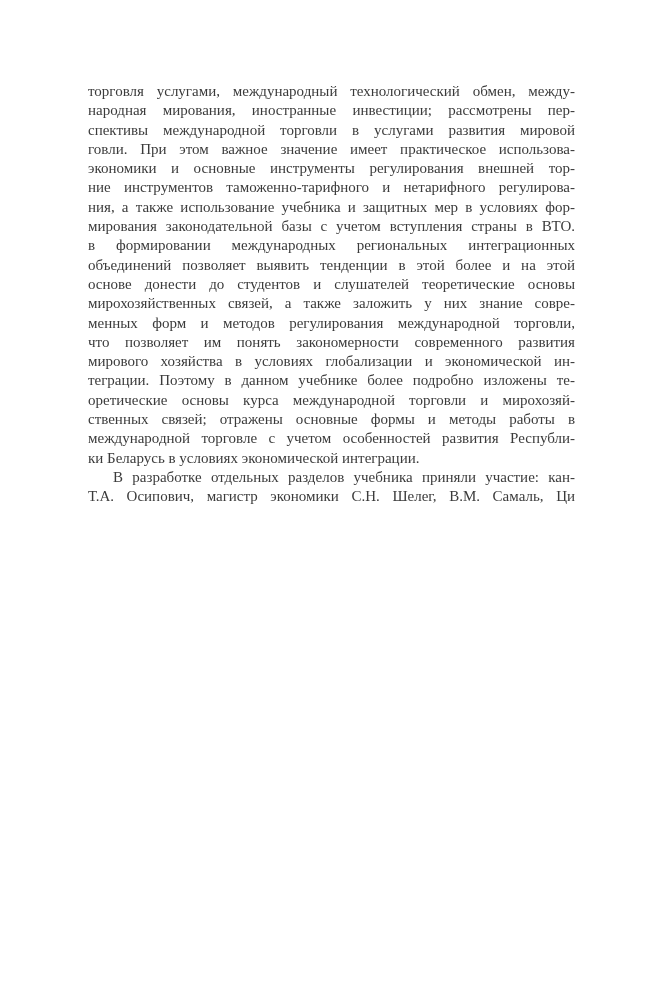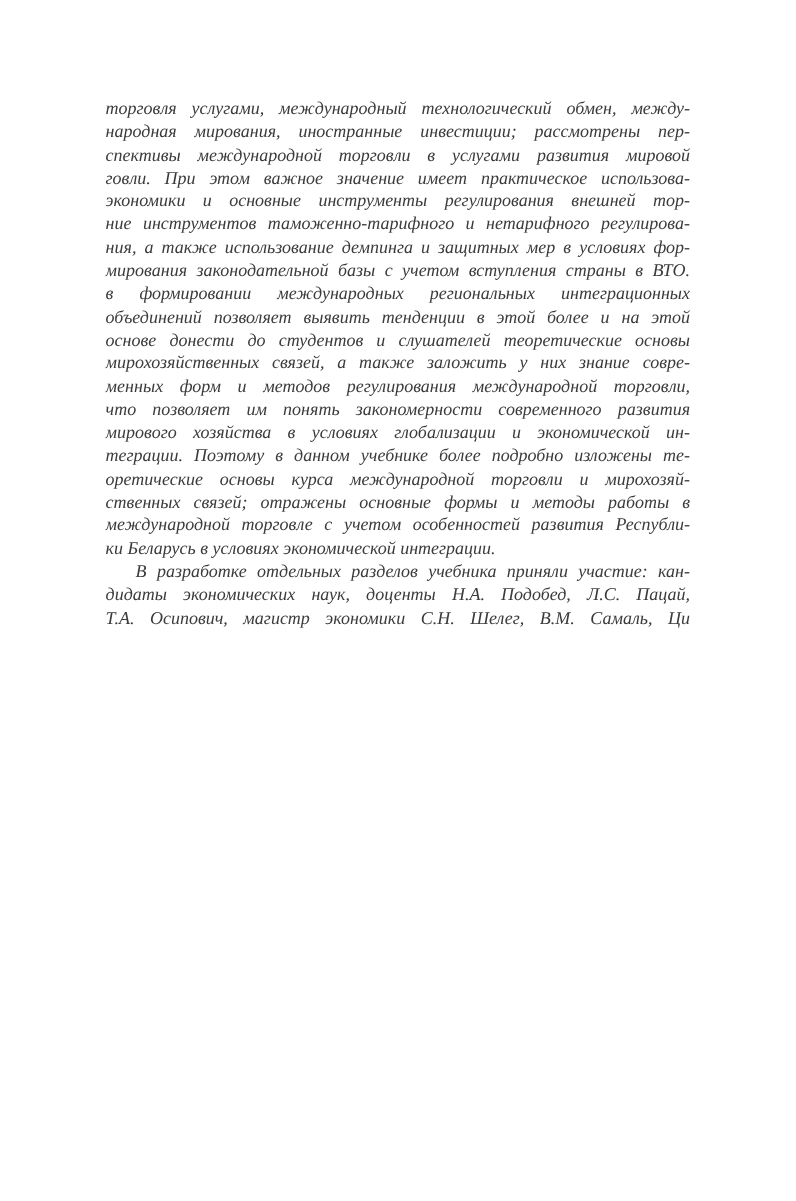--- a/index.html
+++ b/index.html
@@ -16,21 +16,20 @@
     font-family: "Liberation Serif", "DejaVu Serif", serif;
     overflow: hidden;
   }
   .text-block {
     position: absolute;
     left: 88px;
     top: 82px;
     width: 487px;
     font-size: 15px;
     color: #3b3b3b;
-    font-style: italic;
   }
   .paragraph {
     margin: 0;
     padding: 0;
   }
   .line {
     height: 19.3px;
     line-height: 19.3px;
     overflow: hidden;
     text-align: justify;
@@ -55,34 +54,33 @@
 
 <div class="page" style="background: rgb(255, 255, 255);">
   <div class="text-block" style="color: rgb(59, 59, 59);">
       <div class="paragraph">
         <div class="line">торговля услугами, международный технологический обмен, между-</div>
         <div class="line">народная мирования, иностранные инвестиции; рассмотрены пер-</div>
         <div class="line">спективы международной торговли в услугами развития мировой</div>
         <div class="line">говли. При этом важное значение имеет практическое использова-</div>
         <div class="line">экономики и основные инструменты регулирования внешней тор-</div>
         <div class="line">ние инструментов таможенно-тарифного и нетарифного регулирова-</div>
-        <div class="line">ния, а также использование демпинга и защитных мер в условиях фор-</div>
+        <div class="line">ния, а также использование учебника и защитных мер в условиях фор-</div>
         <div class="line">мирования законодательной базы с учетом вступления страны в ВТО.</div>
         <div class="line">в формировании международных региональных интеграционных</div>
         <div class="line">объединений позволяет выявить тенденции в этой более и на этой</div>
         <div class="line">основе донести до студентов и слушателей теоретические основы</div>
         <div class="line">мирохозяйственных связей, а также заложить у них знание совре-</div>
         <div class="line">менных форм и методов регулирования международной торговли,</div>
         <div class="line">что позволяет им понять закономерности современного развития</div>
         <div class="line">мирового хозяйства в условиях глобализации и экономической ин-</div>
         <div class="line">теграции. Поэтому в данном учебнике более подробно изложены те-</div>
         <div class="line">оретические основы курса международной торговли и мирохозяй-</div>
         <div class="line">ственных связей; отражены основные формы и методы работы в</div>
         <div class="line">международной торговле с учетом особенностей развития Республи-</div>
         <div class="line last">ки Беларусь в условиях экономической интеграции.</div>
       </div>
       <div class="paragraph">
         <div class="line indent">В разработке отдельных разделов учебника приняли участие: кан-</div>
-        <div class="line">дидаты экономических наук, доценты Н.А. Подобед, Л.С. Пацай,</div>
         <div class="line">Т.А. Осипович, магистр экономики С.Н. Шелег, В.М. Самаль, Ци</div>
       </div>
     </div>
 </div>
 
 </body></html>

